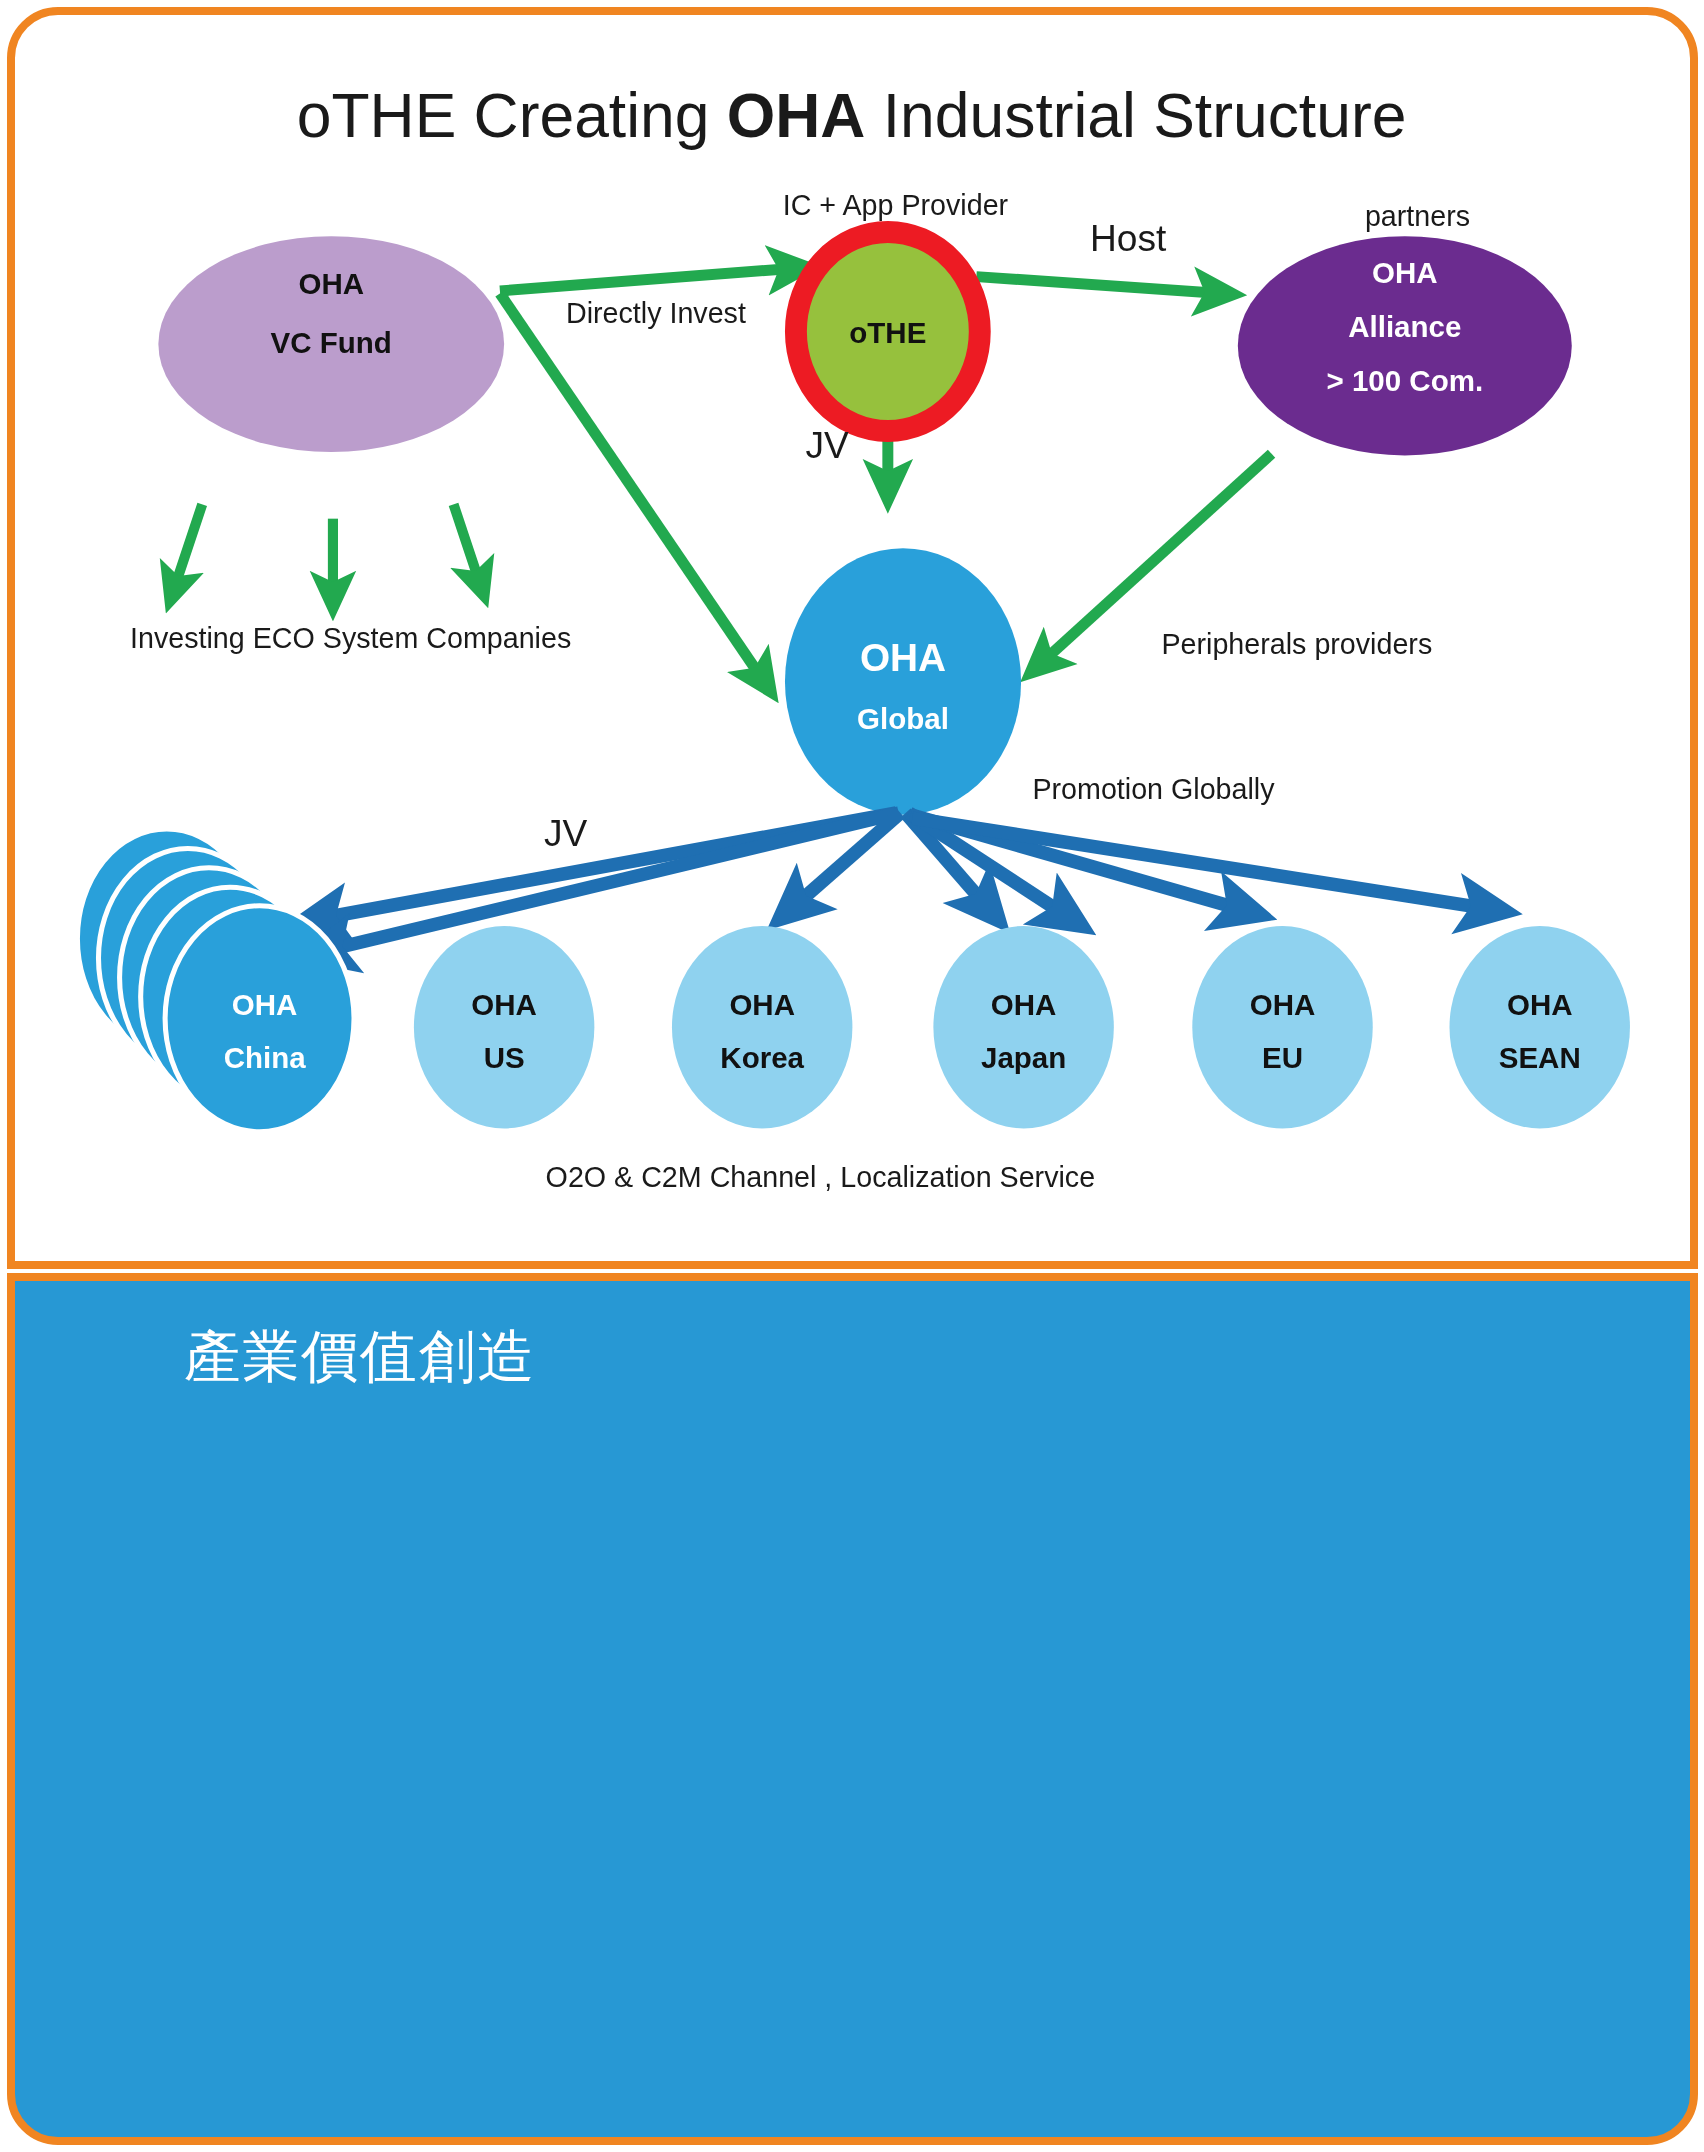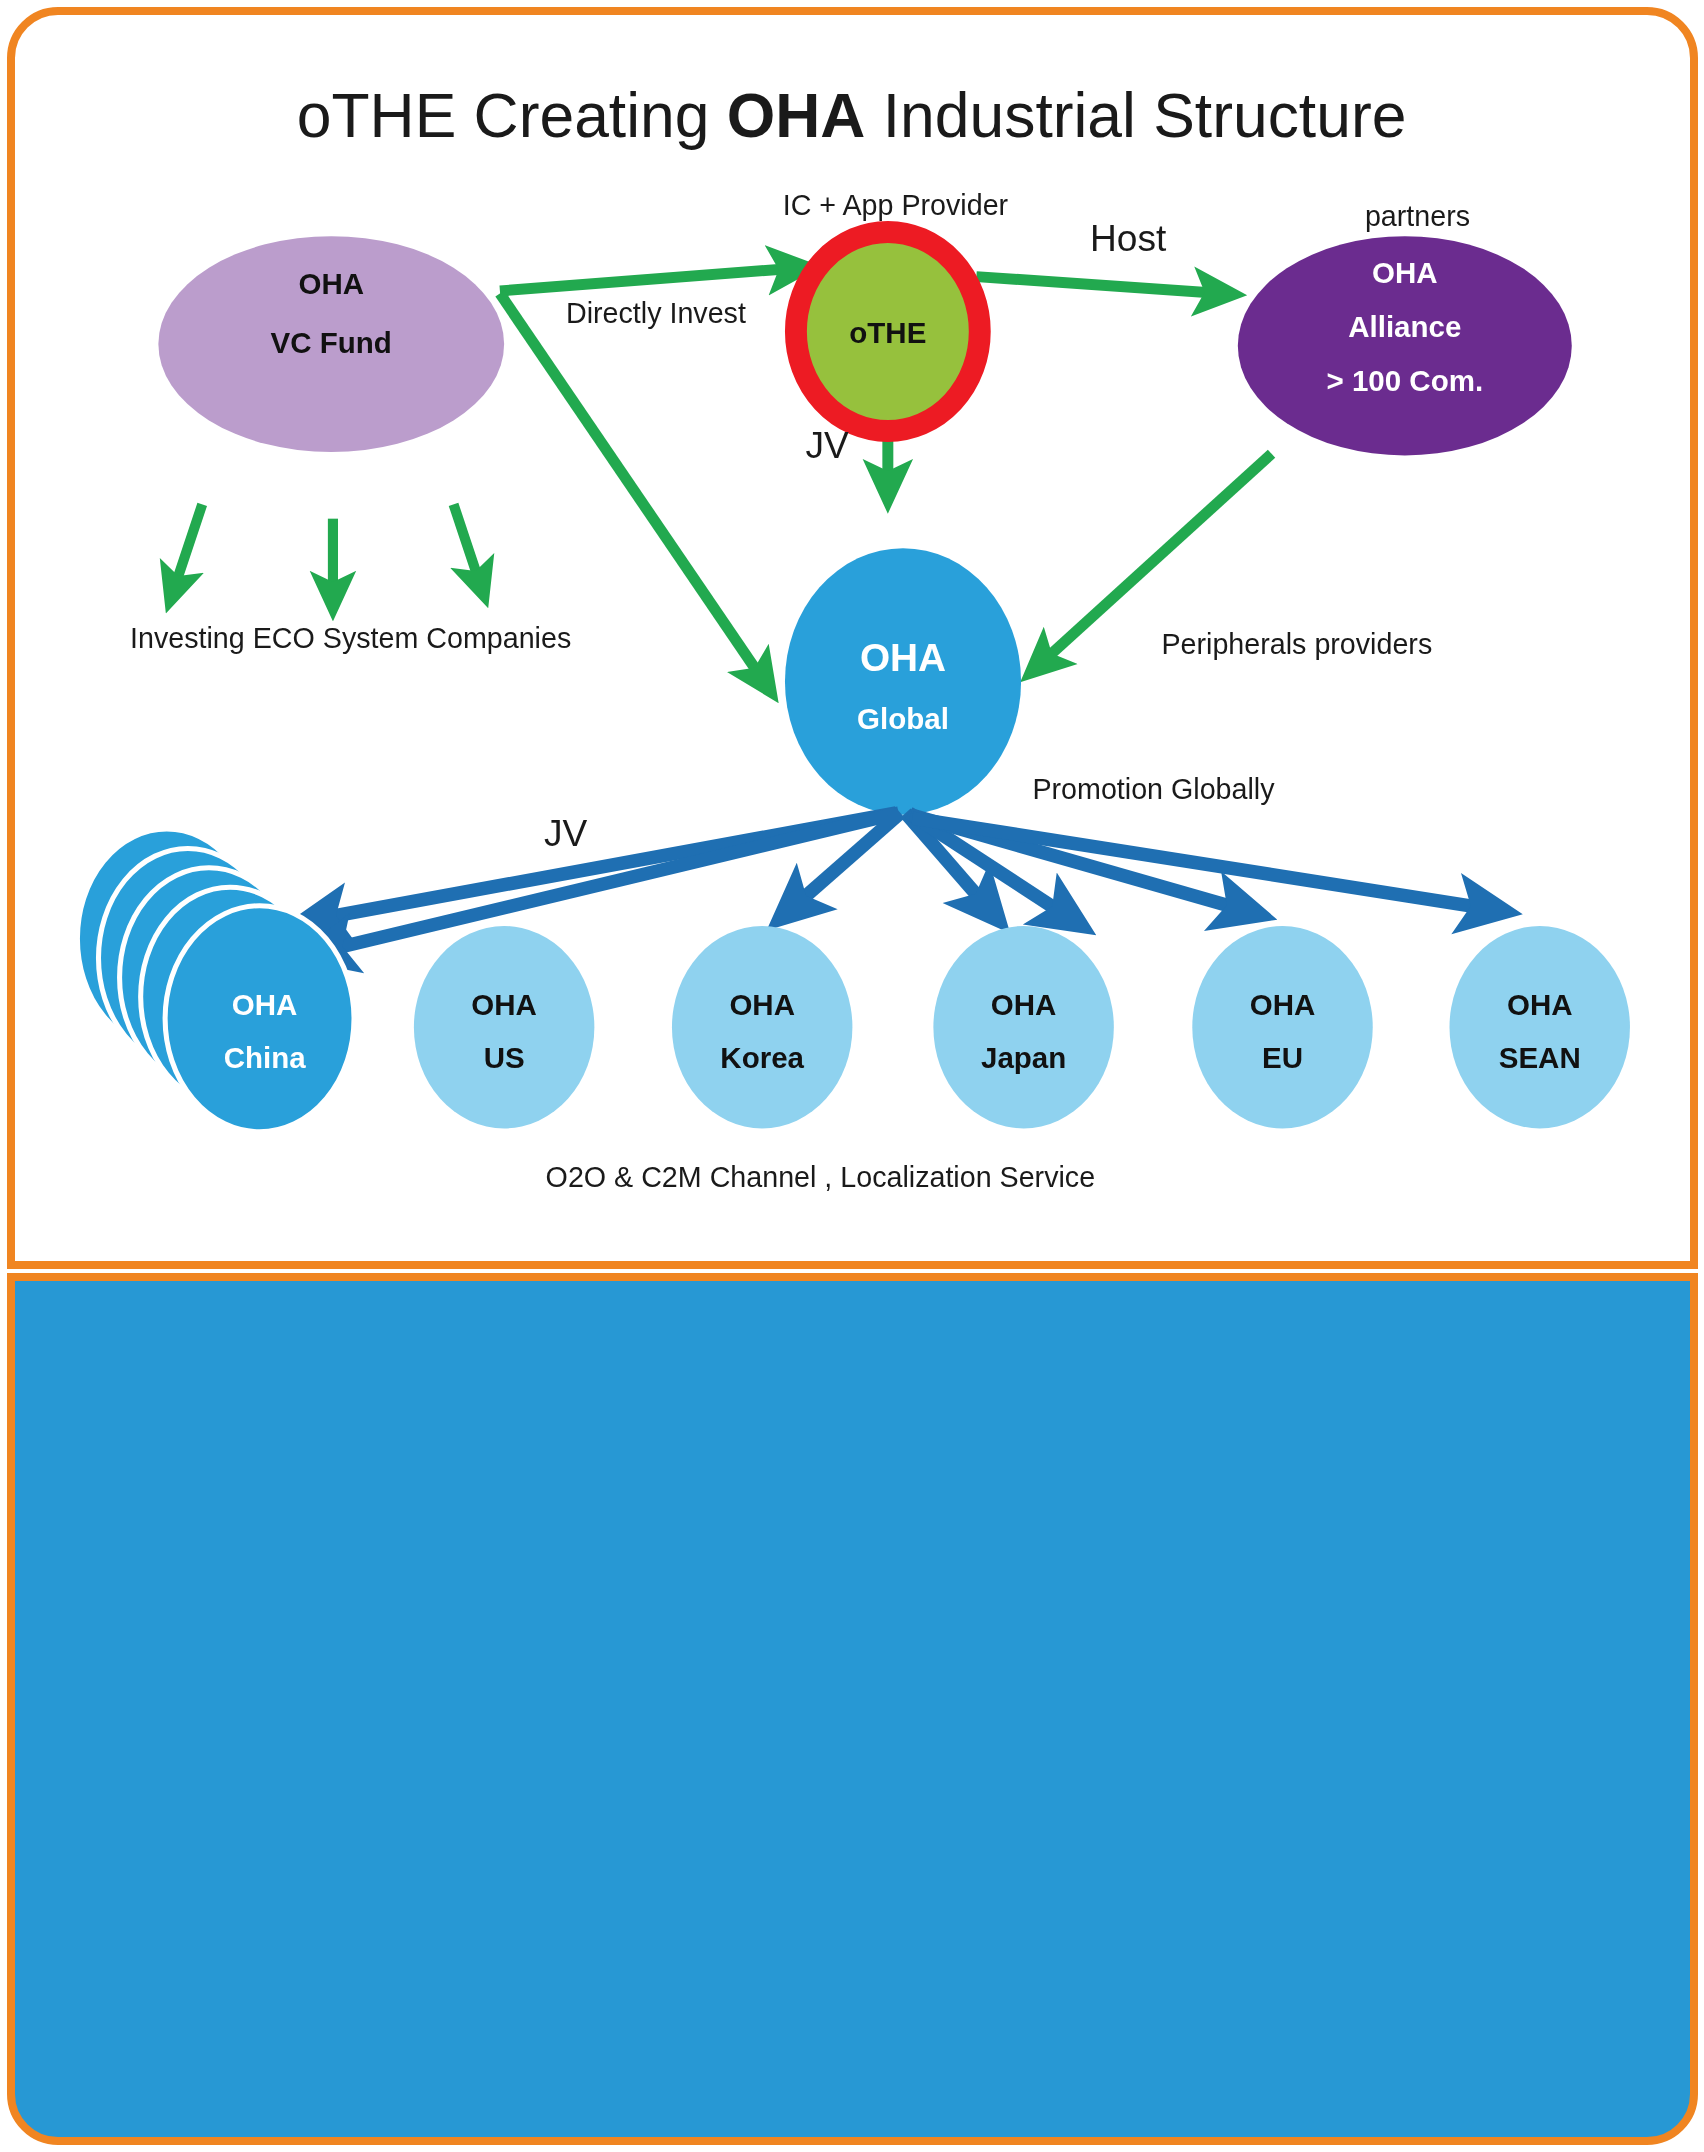--- a/index.html
+++ b/index.html
@@ -218,16 +218,17 @@
       <text class="edge-lbl-lg" x="963" y="525" text-anchor="middle">JV</text>
       <text class="edge-lbl" x="398" y="750" text-anchor="middle">Investing ECO System Companies</text>
       <text class="edge-lbl" x="1520" y="758" text-anchor="middle">Peripherals providers</text>
       <text class="edge-lbl" x="1350" y="930" text-anchor="middle">Promotion Globally</text>
       <text class="edge-lbl-lg" x="653" y="985" text-anchor="middle">JV</text>
       <text class="edge-lbl" x="955" y="1390" text-anchor="middle">O2O &amp; C2M Channel , Localization Service</text>
     </svg>
   </div>
 
   <div class="bottom-panel">
+    <div class="caption-head">產業價值創造</div>
   </div>
 
 </div>
 
 
 </body></html>

